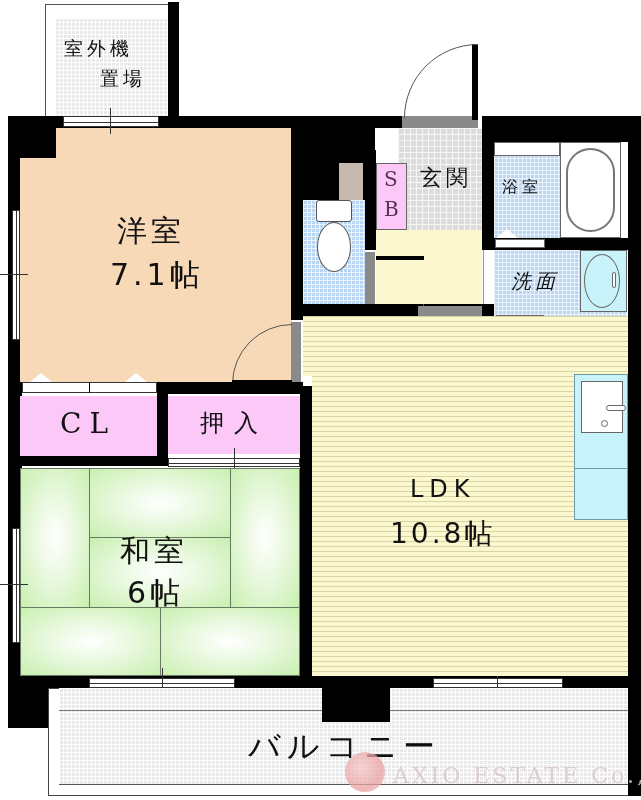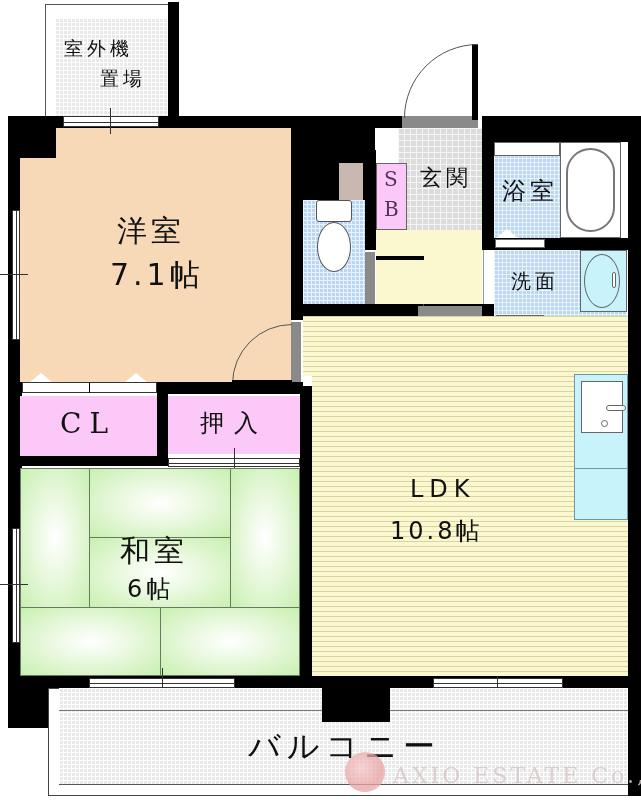--- a/index.html
+++ b/index.html
@@ -79,21 +79,21 @@
 <div class="abs" style="left:20px;top:468px;width:280px;height:208px;background:#c8f0b0;"></div>
 <div class="tatami" style="left:20px;top:468px;width:70px;height:140px;"></div>
 <div class="tatami" style="left:89px;top:468px;width:142px;height:70px;"></div>
 <div class="tatami" style="left:89px;top:537px;width:142px;height:71px;"></div>
 <div class="tatami" style="left:230px;top:468px;width:70px;height:140px;"></div>
 <div class="tatami" style="left:20px;top:607px;width:141px;height:69px;"></div>
 <div class="tatami" style="left:160px;top:607px;width:140px;height:69px;"></div>
 <div class="vwindow" style="left:12px;top:528px;width:8px;height:115px;"></div>
 <div class="tick-h" style="left:0px;top:584px;width:28px;"></div>
 <div class="label" style="left:120px;top:534px;font-size:30px;">和室</div>
-<div class="label" style="left:127px;top:576px;font-size:24px;">6帖</div>
+<div class="label" style="left:127px;top:576px;font-size:30px;">6帖</div>
 
 <div class="wall" style="left:8px;top:676px;width:632px;height:12px;"></div>
 <div class="wall" style="left:8px;top:676px;width:52px;height:52px;"></div>
 <div class="window" style="left:89px;top:678px;width:146px;height:10px;"></div>
 <div class="tick-v" style="left:162px;top:668px;height:28px;"></div>
 <div class="window" style="left:433px;top:678px;width:130px;height:10px;"></div>
 <div class="tick-v" style="left:497px;top:668px;height:28px;"></div>
 
 <div class="abs" style="left:48px;top:688px;width:582px;height:108px;border:1px solid #444;background:#fff;"></div>
 <div class="abs grid-gray" style="left:59px;top:688px;width:570px;height:97px;border-bottom:1px solid #555;"></div>
@@ -127,40 +127,40 @@
 
 <div class="grayjamb" style="left:418px;top:306px;width:66px;height:10px;"></div>
 <div class="wall" style="left:474px;top:316px;width:4px;height:60px;"></div>
 <div class="door-arc" style="left:418px;top:260px;width:116px;height:116px;border-radius:50%;clip-path:inset(58px 58px 0 0);"></div>
 
 <div class="wall" style="left:482px;top:128px;width:12px;height:122px;"></div>
 <div class="abs grid-blue" style="left:494px;top:142px;width:66px;height:96px;"></div>
 <div class="abs" style="left:494px;top:142px;width:66px;height:14px;background:#fff;border:1px solid #666;"></div>
 <div class="abs" style="left:560px;top:142px;width:61px;height:96px;background:#fff;border:1px solid #666;"></div>
 <div class="abs" style="left:566px;top:148px;width:49px;height:84px;border:2px solid #777;border-radius:26px;box-sizing:border-box;"></div>
-<div class="label" style="left:502px;top:178px;font-size:24px;">浴室</div>
+<div class="label" style="left:502px;top:178px;font-size:16px;">浴室</div>
 <div class="wall" style="left:482px;top:238px;width:158px;height:12px;"></div>
 <div class="abs" style="left:495px;top:239px;width:50px;height:9px;background:#fff;border:1px solid #666;"></div>
 <div class="abs" style="left:496px;top:229px;width:0;height:0;border-left:11px solid transparent;border-right:11px solid transparent;border-bottom:9px solid #fff;"></div>
 
 <div class="abs grid-blue" style="left:494px;top:250px;width:133px;height:112px;"></div>
 <div class="abs" style="left:580px;top:250px;width:47px;height:62px;background:#c9f3fb;border:1px solid #666;"></div>
 <div class="abs" style="left:584px;top:254px;width:36px;height:54px;border:1px solid #666;border-radius:50%;background:#c9f3fb;"></div>
 <div class="abs" style="left:612px;top:272px;width:4px;height:16px;border:1px solid #666;background:#fff;border-radius:2px;"></div>
-<div class="label" style="left:511px;top:270px;font-size:20px;">洗面</div>
+<div class="label" style="left:511px;top:270px;font-size:20px;font-style:italic;">洗面</div>
 <div class="abs" style="left:496px;top:315px;width:48px;height:46px;background:#c9f3fb;border:1px solid #666;"></div>
 <div class="abs" style="left:516px;top:343px;width:6px;height:6px;border:1px solid #666;border-radius:50%;"></div>
 <div class="wall" style="left:598px;top:334px;width:30px;height:28px;"></div>
 <div class="wall" style="left:482px;top:362px;width:158px;height:12px;"></div>
 <div class="wall" style="left:482px;top:304px;width:12px;height:70px;"></div>
 
 <div class="abs floor-ldk" style="left:312px;top:316px;width:316px;height:360px;"></div>
 <div class="abs floor-ldk" style="left:303px;top:316px;width:179px;height:60px;"></div>
 <div class="abs" style="left:574px;top:374px;width:54px;height:146px;background:#c9f3fb;border:1px solid #6a9aa8;"></div>
 <div class="abs" style="left:574px;top:468px;width:54px;height:1px;background:#6a9aa8;"></div>
 <div class="abs" style="left:581px;top:381px;width:42px;height:52px;background:#fff;border:1px solid #666;"></div>
 <div class="abs" style="left:606px;top:405px;width:20px;height:6px;background:#fff;border:1px solid #666;border-radius:3px;"></div>
 <div class="abs" style="left:601px;top:420px;width:7px;height:7px;border:1px solid #666;border-radius:50%;"></div>
 <div class="label" style="left:410px;top:476px;font-size:24px;letter-spacing:6px;">LDK</div>
-<div class="label" style="left:390px;top:518px;font-size:24px;letter-spacing:3px;">10.8帖</div>
+<div class="label" style="left:390px;top:518px;font-size:28px;letter-spacing:3px;">10.8帖</div>
 
 <div class="abs" style="left:345px;top:752px;width:40px;height:40px;border-radius:50%;background:radial-gradient(circle at 40% 40%, #f6c9c9 0%, #e8a0a0 60%, #f2c0c0 100%);opacity:0.75;"></div>
 <div class="label" style="left:393px;top:763px;font-size:22px;font-family:'DejaVu Serif',serif;color:#d8c8c8;letter-spacing:3px;opacity:0.85;">AXIO ESTATE Co.,Ltd</div>
 
 </body></html>

